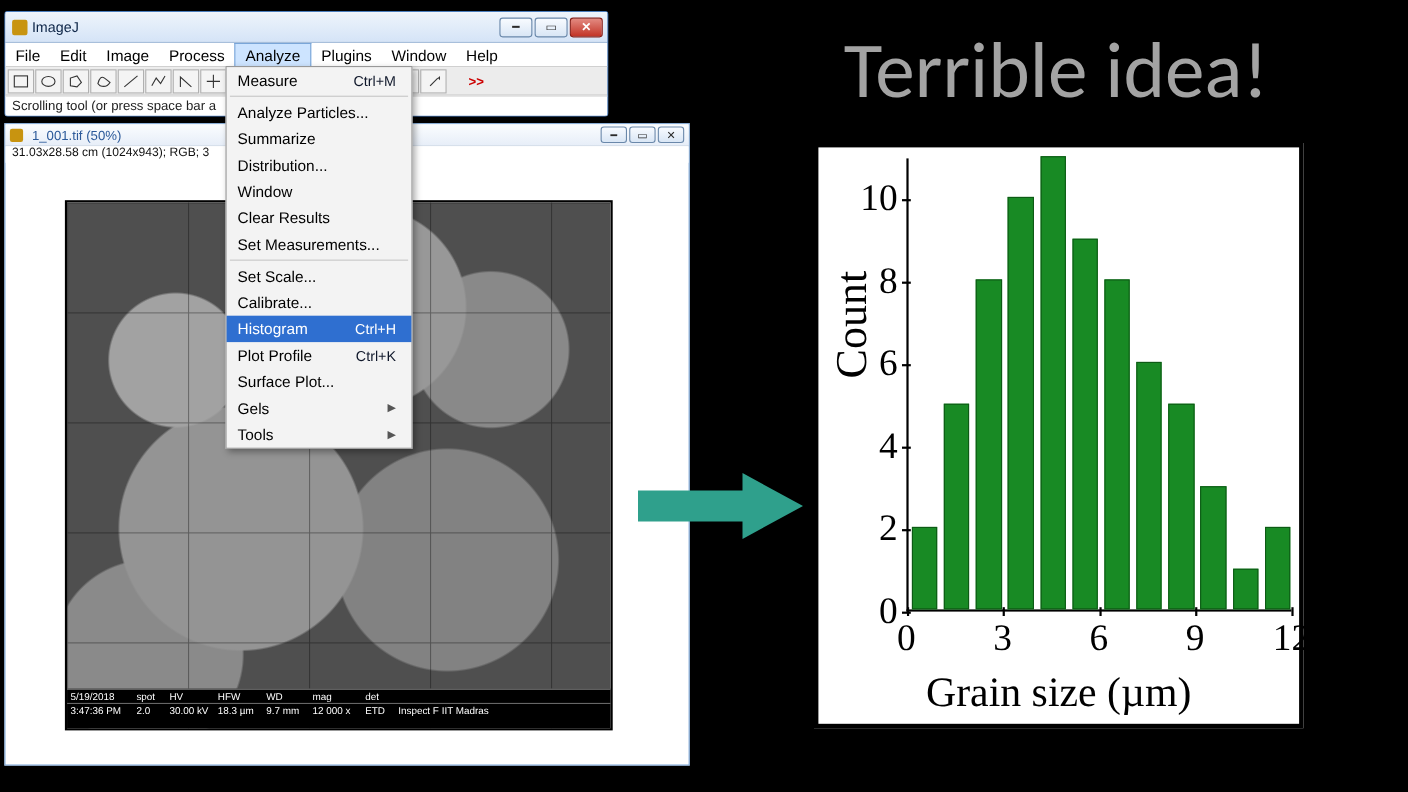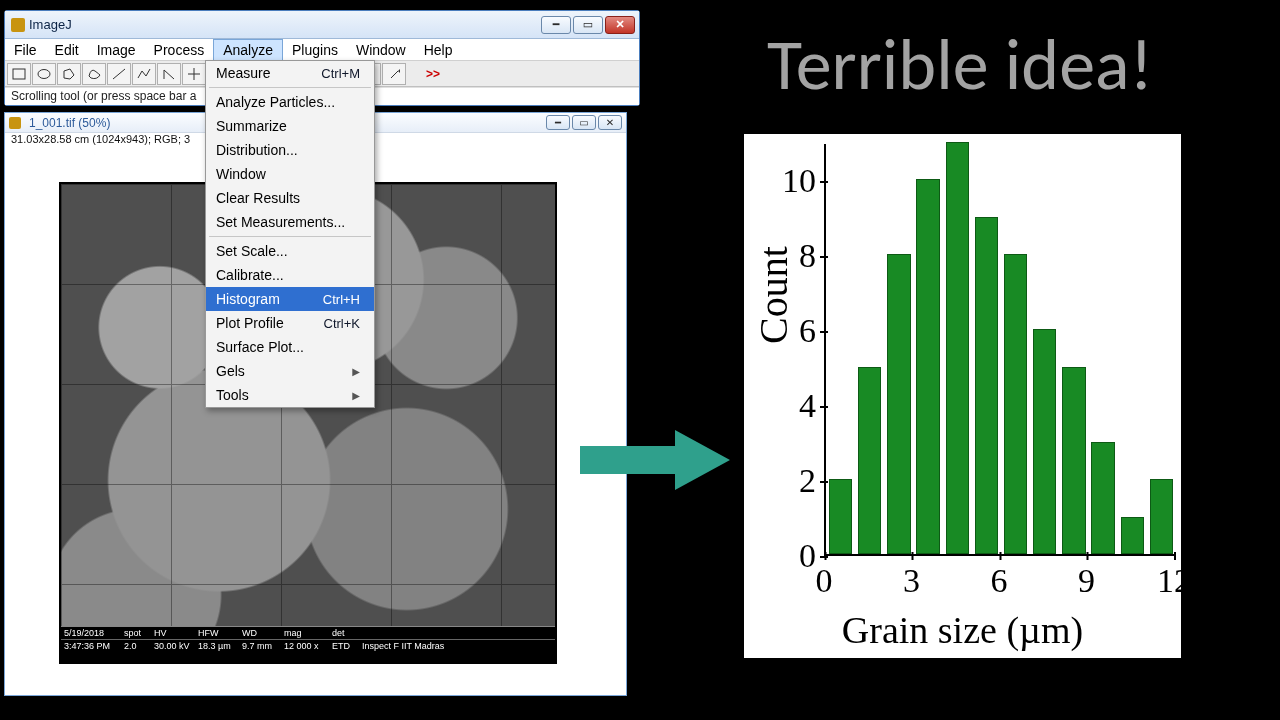--- a/index.html
+++ b/index.html
@@ -8,21 +8,21 @@
     background: #000;
     font-family: "Segoe UI", Tahoma, sans-serif;
     font-size: 13px;
     position: relative;
     overflow: hidden;
   }
   
   .ij-main {
     position: absolute;
     left: 4px; top: 10px;
-    width: 636px;
+    width: 549px;
     border: 1px solid #4a7dbd;
     border-radius: 3px;
     background: #fff;
   }
   .titlebar {
     height: 28px;
     background: linear-gradient(#eef4fb, #d5e4f7);
     display: flex; align-items: center;
     padding: 0 4px 0 6px;
     border-bottom: 1px solid #9fb9d8;

